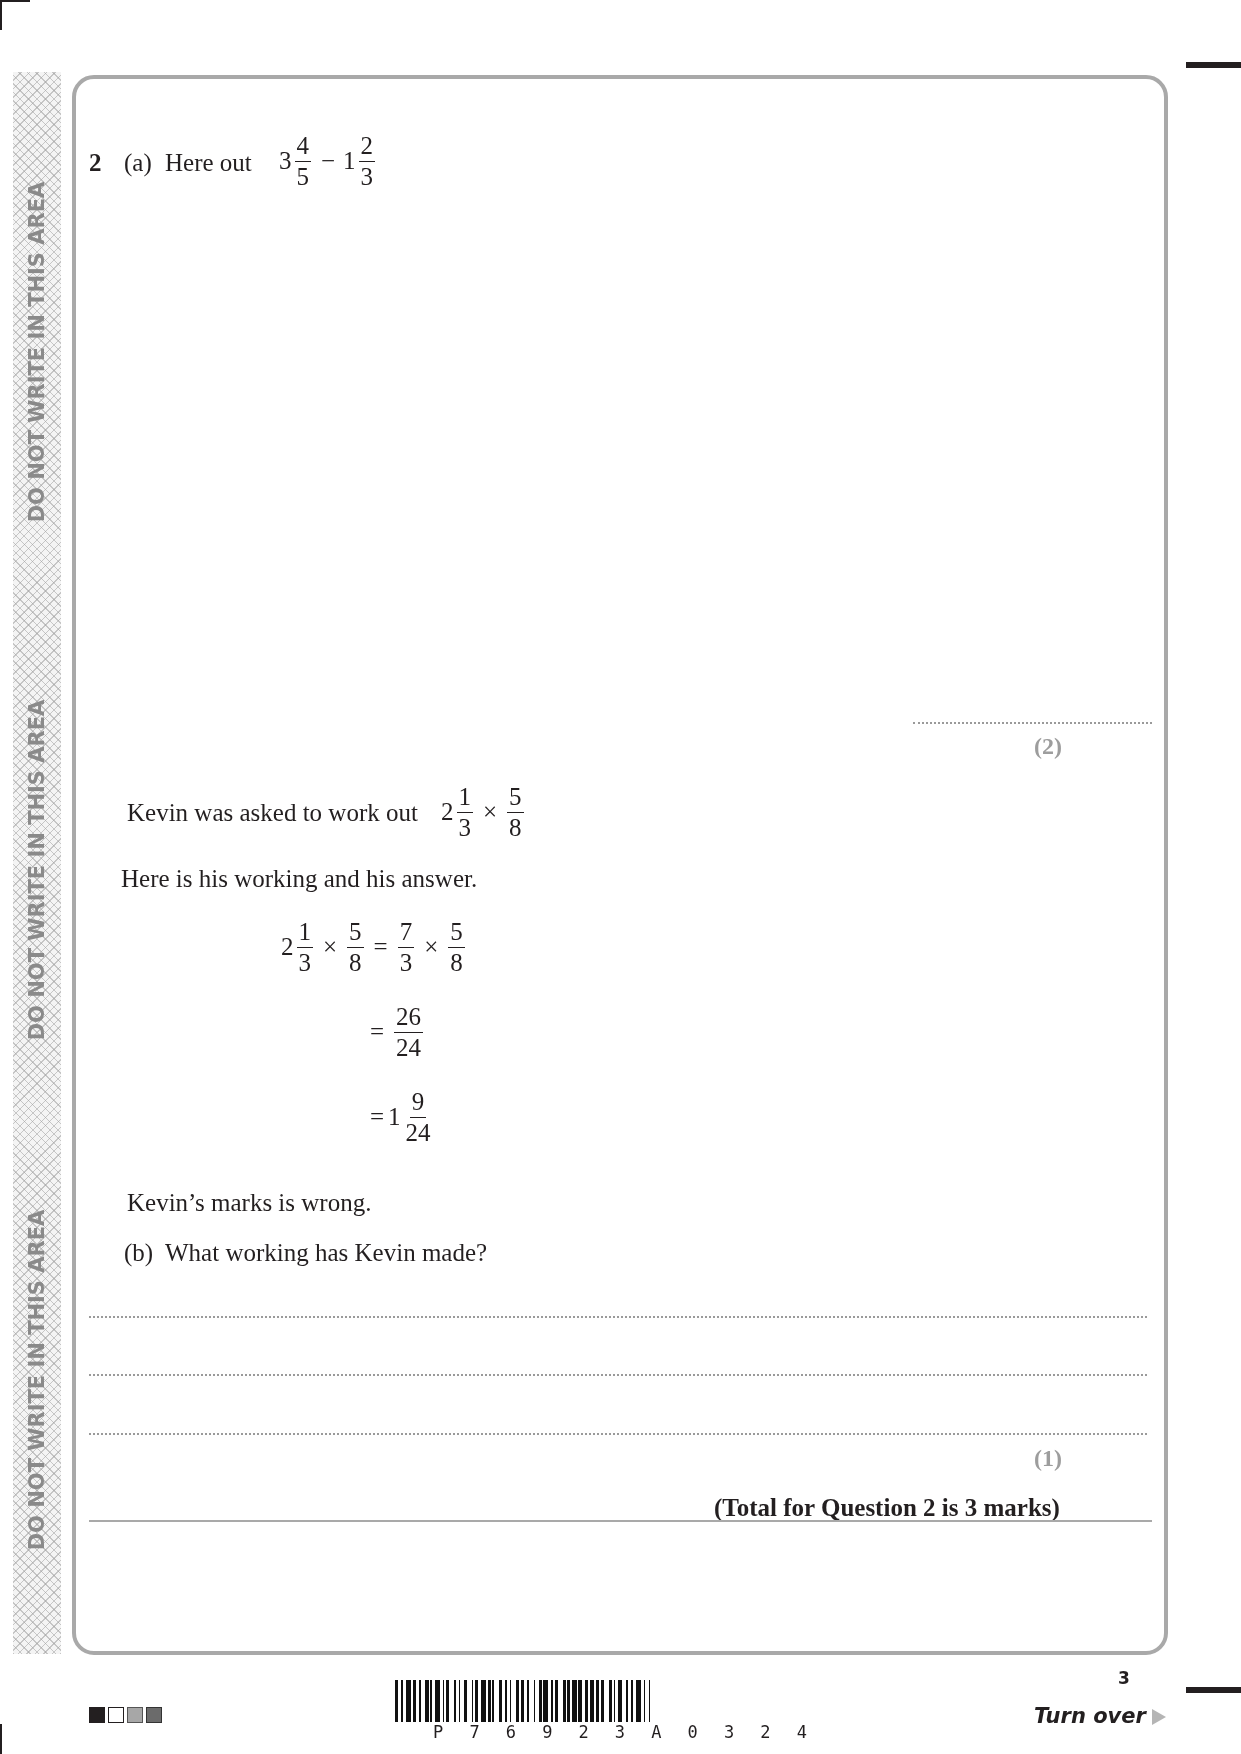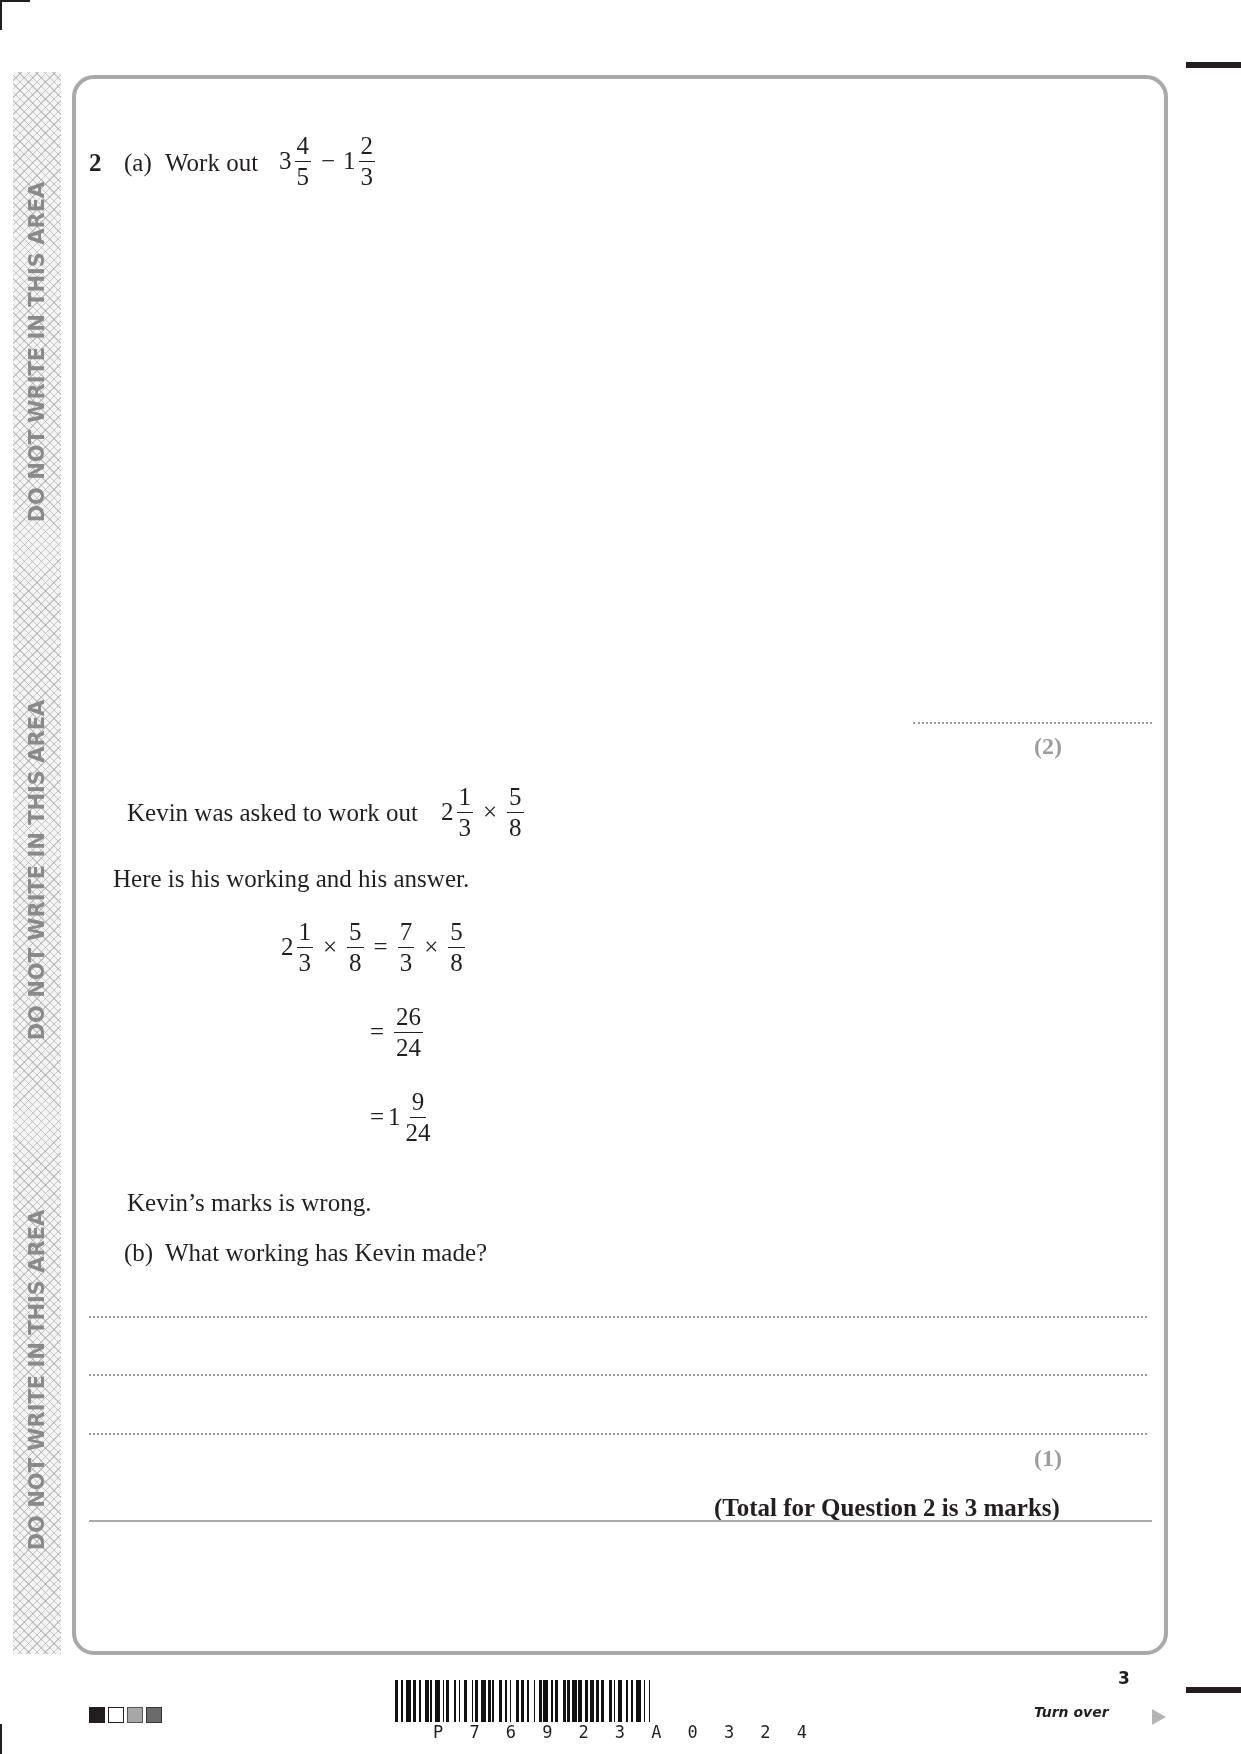--- a/index.html
+++ b/index.html
@@ -45,21 +45,21 @@
     .squares { position: absolute; left: 89px; top: 1707px; display: flex; gap: 3px; }
     .squares span { width: 16px; height: 16px; box-sizing: border-box; display: block; }
     .barcode { position: absolute; left: 395px; top: 1680px; height: 42px; display: flex; align-items: stretch; }
     .barcode i { display: block; background: #111; height: 100%; }
     .barcode-text {
       position: absolute; left: 395px; top: 1722px; width: 450px;
       display: flex; justify-content: space-around; padding: 0 25px; box-sizing: border-box;
       font-family: "DejaVu Sans Mono", monospace; font-size: 17px; color: #231f20;
     }
     .page-num { position: absolute; left: 1118px; top: 1668px; font-family: "DejaVu Sans", sans-serif; font-weight: bold; font-size: 17px; }
-    .turn-over { position: absolute; left: 1034px; top: 1704px; font-family: "DejaVu Sans", sans-serif; font-style: italic; font-weight: bold; font-size: 14px; color: #231f20; }
+    .turn-over { position: absolute; left: 1034px; top: 1704px; font-family: "DejaVu Sans", sans-serif; font-style: italic; font-weight: bold; font-size: 21px; color: #231f20; }
     .turn-arrow {
       position: absolute; left: 1152px; top: 1709px; width: 0; height: 0;
       border-top: 8px solid transparent; border-bottom: 8px solid transparent; border-left: 14px solid #b5b5b5;
     }
   </style>
 </head>
 <body>
 
 <div class="reg-mark" style="left:0;top:0;width:2px;height:30px;"></div>
 <div class="reg-mark" style="left:0;top:0;width:30px;height:2px;"></div>
@@ -69,21 +69,21 @@
 
 <div class="hatch-strip"></div>
 <div class="side-label" style="top:352px;">DO NOT WRITE IN THIS AREA</div>
 <div class="side-label" style="top:870px;">DO NOT WRITE IN THIS AREA</div>
 <div class="side-label" style="top:1380px;">DO NOT WRITE IN THIS AREA</div>
 
 <div class="frame"></div>
 
 <div class="txt bold" style="left:89px;top:150px;">2</div>
 <div class="txt" style="left:124px;top:150px;">(a)</div>
-<div class="txt" style="left:165px;top:150px;">Work out</div>
+<div class="txt" style="left:165px;top:150px;">Here out</div>
 <div class="math" style="left:279px;top:132px;">
   <span class="whole">3</span>
   <span class="frac">
     <span class="num">4</span>
     <span class="den">5</span>
   </span>
   <span class="op">−</span>
   <span class="whole">1</span>
   <span class="frac">
     <span class="num">2</span>
@@ -101,21 +101,21 @@
     <span class="num">1</span>
     <span class="den">3</span>
   </span>
   <span class="op">×</span>
   <span class="frac">
     <span class="num">5</span>
     <span class="den">8</span>
   </span>
 </div>
 
-<div class="txt" style="left:113px;top:866px;">Here is his working and his answer.</div>
+<div class="txt" style="left:121px;top:866px;">Here is his working and his answer.</div>
 
 <div class="math" style="left:281px;top:918px;">
   <span class="whole">2</span>
   <span class="frac">
     <span class="num">1</span>
     <span class="den">3</span>
   </span>
   <span class="op">×</span>
   <span class="frac">
     <span class="num">5</span>

